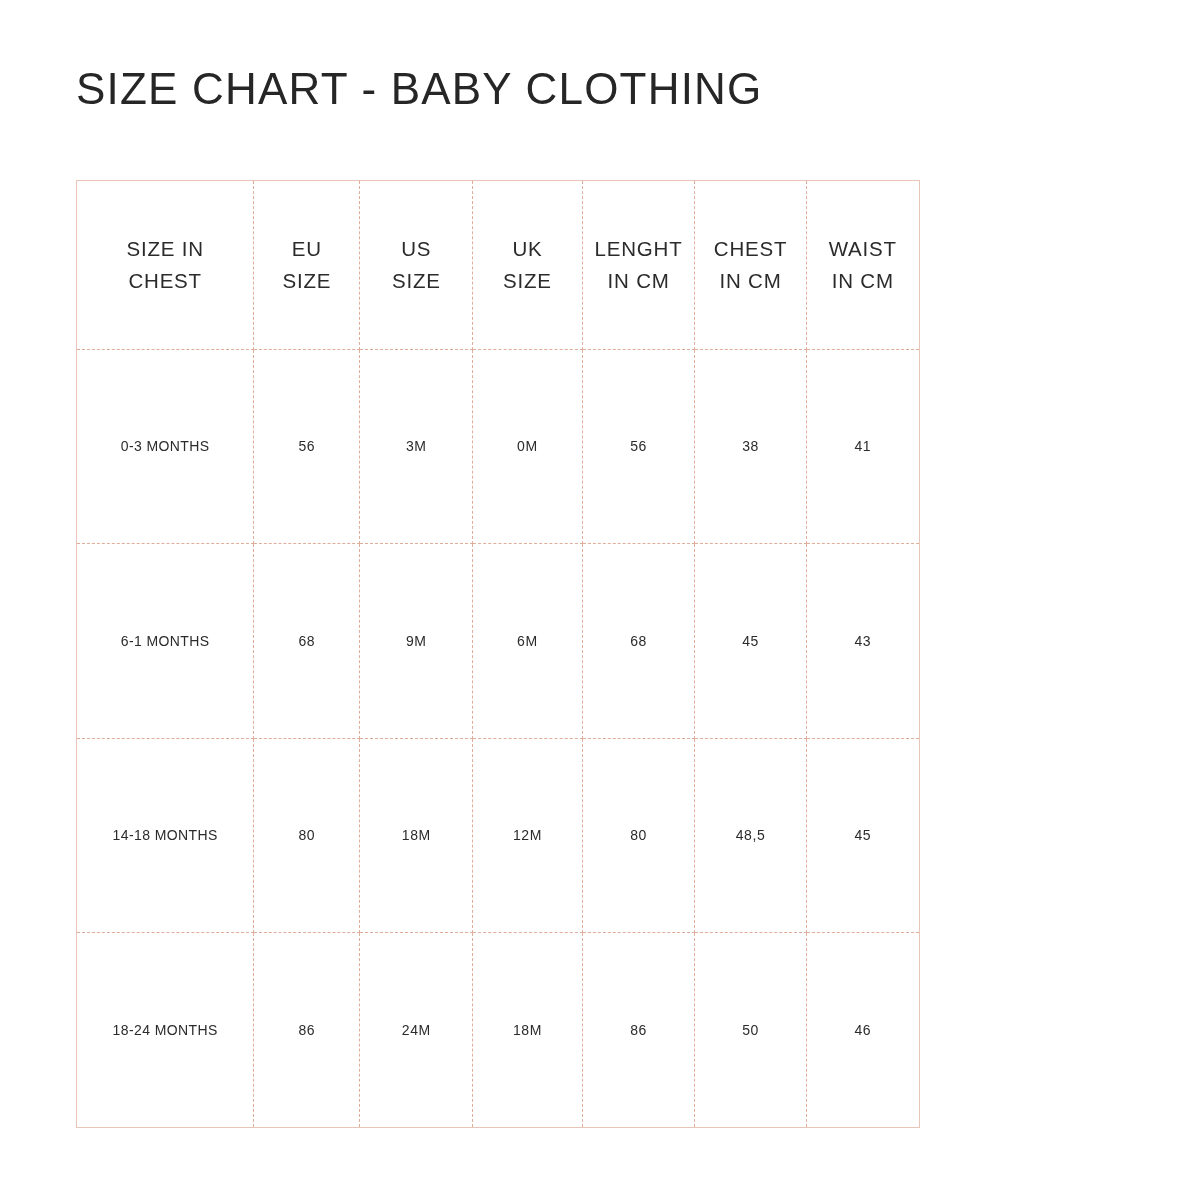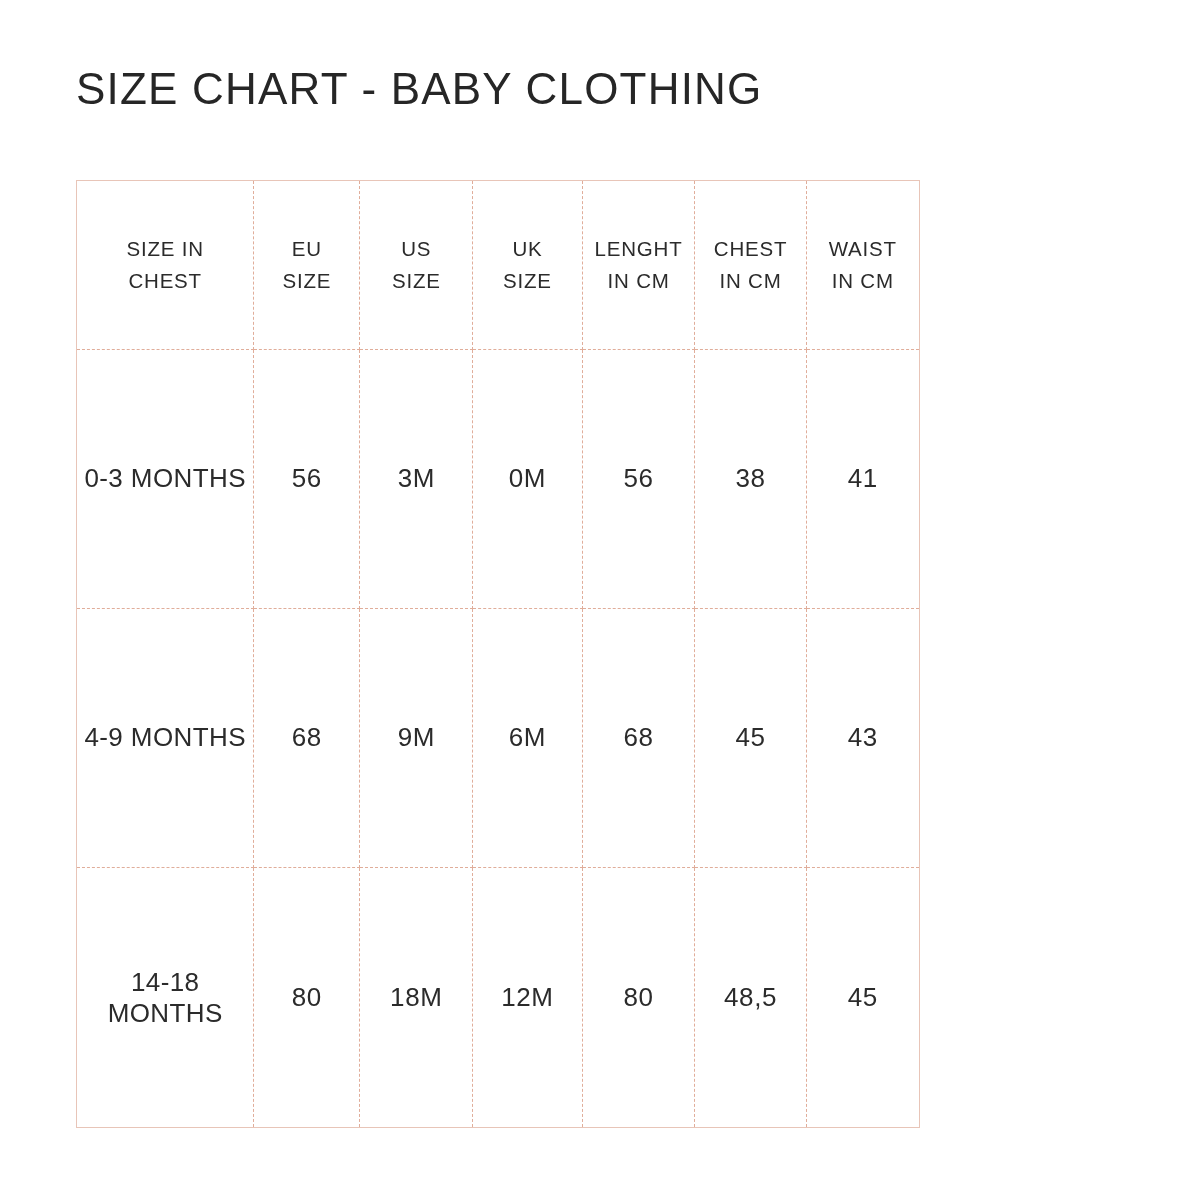--- a/index.html
+++ b/index.html
@@ -64,21 +64,21 @@
   table.size-table tbody tr:last-child td {
     border-bottom: none;
   }
   table.size-table th {
     font-size: 20.5px;
     letter-spacing: 0.8px;
     line-height: 1.55;
     height: 168px;
   }
   table.size-table td {
-    font-size: 26px;
+    font-size: 14px;
     letter-spacing: 0.6px;
     height: 111px;
   }
   table.size-table td.first-col {
     letter-spacing: 0.4px;
   }
   col.c0 { width: 21.0%; }
   col.c1 { width: 12.6%; }
   col.c2 { width: 13.4%; }
   col.c3 { width: 13.0%; }
@@ -141,34 +141,43 @@
         <tr>
           <td class="first-col">0-3 MONTHS</td>
           <td>56</td>
           <td>3M</td>
           <td>0M</td>
           <td>56</td>
           <td>38</td>
           <td>41</td>
         </tr>
         <tr>
-          <td class="first-col">4-9 MONTHS</td>
+          <td class="first-col">6-1 MONTHS</td>
           <td>68</td>
           <td>9M</td>
           <td>6M</td>
           <td>68</td>
           <td>45</td>
           <td>43</td>
         </tr>
         <tr>
           <td class="first-col">14-18 MONTHS</td>
           <td>80</td>
           <td>18M</td>
           <td>12M</td>
           <td>80</td>
           <td>48,5</td>
           <td>45</td>
         </tr>
+        <tr>
+          <td class="first-col">18-24 MONTHS</td>
+          <td>86</td>
+          <td>24M</td>
+          <td>18M</td>
+          <td>86</td>
+          <td>50</td>
+          <td>46</td>
+        </tr>
       </tbody>
     </table>
   </div>
 
 </div>
 
 </body></html>

